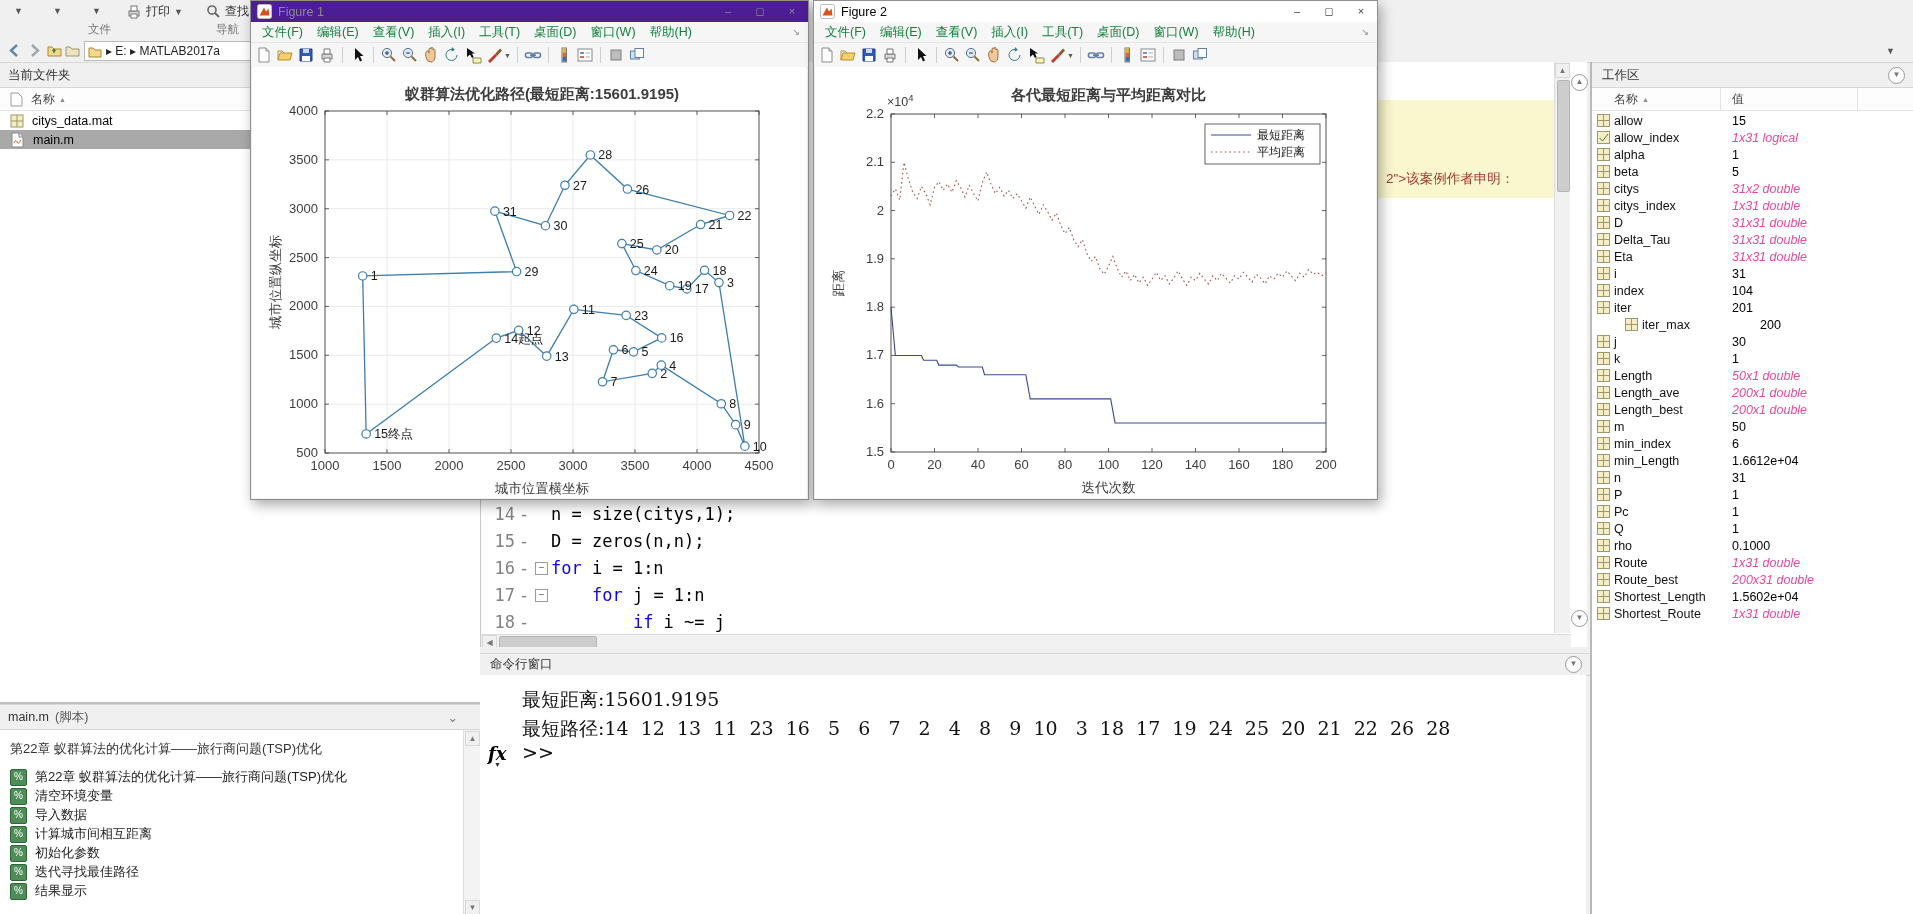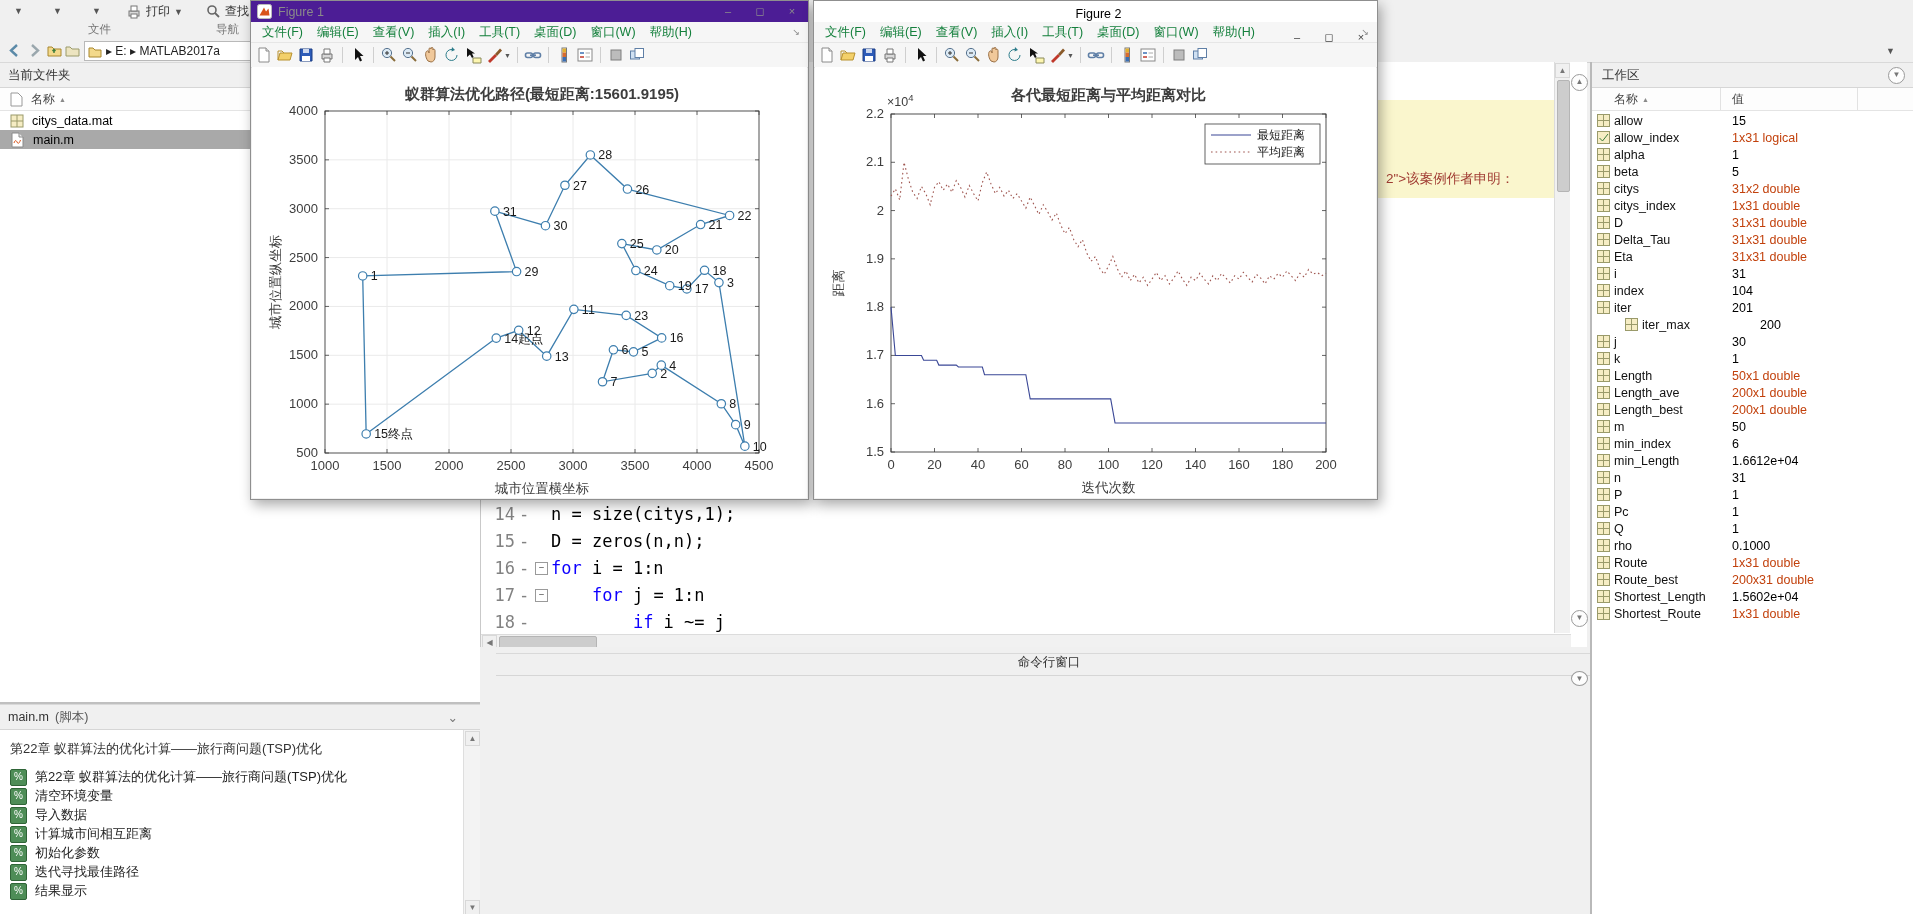--- a/index.html
+++ b/index.html
@@ -48,43 +48,43 @@
       font-size:9px;line-height:9px;text-align:center;color:#555;}
   .code-text{white-space:pre;color:#000;}
   .kw{color:#0e00ff;}
   #h-scroll{position:absolute;left:0;top:572px;width:1090px;height:14px;background:#f1f1f1;border-top:1px solid #dcdcdc;}
   #h-thumb{position:absolute;left:18px;top:1px;width:96px;height:11px;background:#cdcdcd;border:1px solid #b5b5b5;border-radius:2px;}
   #e-vscroll{position:absolute;left:1073px;top:0;width:15px;height:571px;background:#f1f1f1;border-left:1px solid #dcdcdc;}
   #e-vthumb{position:absolute;left:2px;top:18px;width:11px;height:110px;background:#cdcdcd;border:1px solid #b5b5b5;border-radius:2px;}
   .collapse-btn{position:absolute;left:1090px;}
   
   #cmd{left:480px;top:647px;width:1106px;height:267px;background:#f0f0f0;}
-  #cmd-hdr{position:absolute;left:16px;top:6px;width:1106px;height:21px;flex-direction:column;}
+  #cmd-hdr{position:absolute;left:0;top:6px;width:1106px;height:21px;padding-left:10px;}
   #cmd-body{position:absolute;left:0;top:28px;width:1106px;height:239px;background:#fff;}
   #cmd-out{position:absolute;left:42px;top:10px;font-family:"DejaVu Serif","Liberation Serif",serif;
       font-size:19px;color:#111;line-height:29px;white-space:pre;margin:0;}
   #fx{position:absolute;left:8px;top:68px;font-family:"DejaVu Serif","Liberation Serif",serif;
       font-style:italic;font-weight:bold;font-size:18px;color:#000;}
   #fx-caret{position:absolute;left:14px;top:86px;font-size:7px;color:#333;}
   #prompt{position:absolute;left:42px;top:66px;font-family:"DejaVu Serif","Liberation Serif",serif;font-size:19px;color:#111;}
   
   #workspace{left:1590px;top:62px;width:323px;height:852px;background:#fff;border-left:2px solid #b9b9b9;}
   #workspace .panel-hdr{height:24px;padding-left:10px;}
   #ws-colhdr{position:absolute;left:0;top:26px;width:323px;height:22px;}
   .ws-divider{position:absolute;top:0;width:1px;height:22px;background:#e2e2e2;}
   .ws-row{position:absolute;left:0;width:321px;height:17px;display:flex;align-items:center;font-size:12.5px;}
   .ws-name{margin-left:4px;color:#111;}
   .ws-val{position:absolute;left:140px;color:#000;}
-  .ws-val.arr{color:#c2410c;}
+  .ws-val.arr{font-style:italic;color:#ec4899;}
   .var-icon{flex:0 0 auto;margin-left:5px;}
   
   .fig-win{position:absolute;top:0;height:498px;background:#f0f0f0;border:1px solid #8f8f8f;
       box-shadow:3px 5px 12px rgba(0,0,0,.33);}
   .titlebar{height:21px;display:flex;align-items:center;padding-left:6px;gap:6px;}
-  .fig-win.active .titlebar{background:#fff;flex-direction:column;}
+  .fig-win.active .titlebar{background:#fff;}
   .fig-win.inactive .titlebar{background:#4c1d95;gap:6px;}
   .tb-title{font-size:12.5px;}
   .fig-win.active .tb-title{color:#000;}
   .fig-win.inactive .tb-title{color:#8a8a8a;}
   .win-btns{margin-left:auto;display:flex;height:100%;}
   .win-btn{width:32px;text-align:center;font-size:11px;line-height:21px;color:#444;}
   .fig-win.inactive .win-btn{color:#8d8d8d;}
   .menubar{height:20px;background:#f6f6f6;border-bottom:1px solid #e6e6e6;display:flex;align-items:center;padding:0 4px;}
   .menu-item{font-size:12.5px;color:#15803d;padding:1px 7px;}
   .menu-overflow{margin-left:auto;font-size:9px;color:#888;padding-right:4px;}
@@ -269,20 +269,27 @@
       <div id="e-vthumb"></div>
     </div>
     <div class="circ-btn collapse-btn" style="top:12px">▲</div>
     <div class="circ-btn collapse-btn" style="top:548px">▼</div>
   </div>
 
   <div id="cmd" class="abs">
     <div id="cmd-hdr" class="panel-hdr">
       <span>命令行窗口</span>
       <div class="circ-btn" style="margin-left:auto;margin-right:14px">▼</div>
+    </div>
+    <div id="cmd-body">
+      <pre id="cmd-out">最短距离:15601.9195
+最短路径:14  12  13  11  23  16   5   6   7   2   4   8   9  10   3  18  17  19  24  25  20  21  22  26  28</pre>
+      <span id="fx">fx</span>
+      <span id="fx-caret">▼</span>
+      <span id="prompt">&gt;&gt;</span>
     </div>
   </div>
 
   <div id="workspace" class="abs">
     <div class="panel-hdr">
       <span>工作区</span>
       <div class="circ-btn" style="margin-left:auto;margin-right:10px">▼</div>
     </div>
     <div id="ws-colhdr" class="colhdr">
       <span style="margin-left:22px">名称</span>

